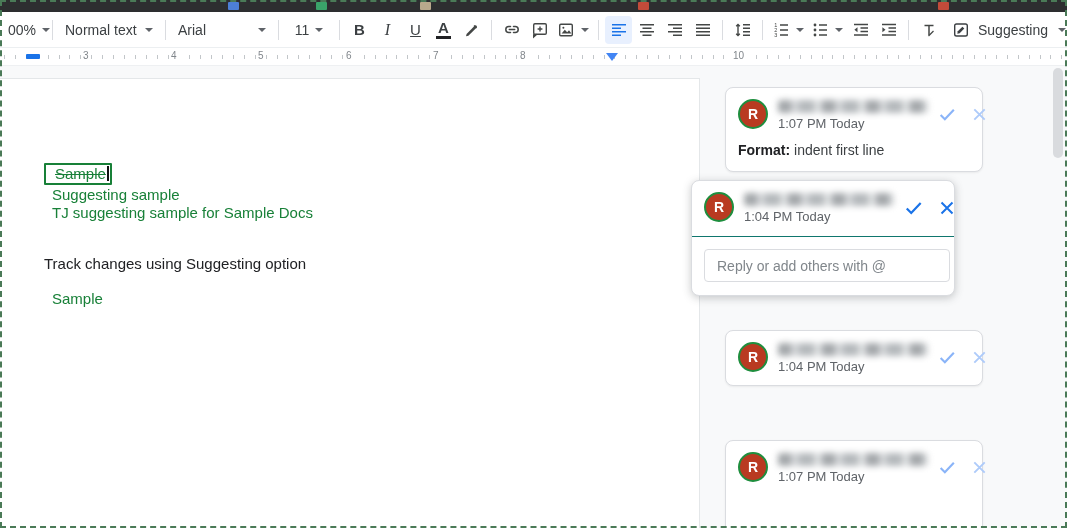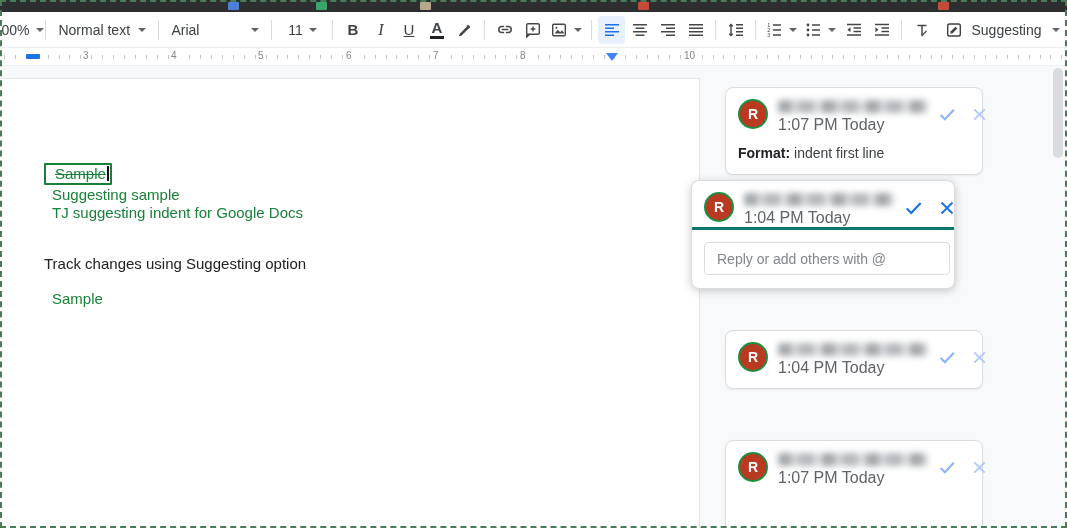--- a/index.html
+++ b/index.html
@@ -12,21 +12,21 @@
   .capture-border { position:absolute; inset:0; border:2px dashed #4a7a57; z-index:50; pointer-events:none; }
 
   
   .titlebar { position:absolute; top:0; left:0; right:0; height:12px; background:#2d2e30; }
   .titlebar .dot { position:absolute; top:2px; width:11px; height:8px; border-radius:1px; }
 
   
   .toolbar {
     position:absolute; top:12px; left:0; right:0; height:36px; background:#ffffff;
     display:flex; align-items:center; padding:0 6px 0 2px; gap:1px;
-    border-bottom:1px solid #eceff1; z-index:5;justify-content:center;
+    border-bottom:1px solid #eceff1; z-index:5;
   }
   .tdiv { width:1px; height:20px; background:#dadce0; margin:0 5px; flex:none; }
   .tbtn {
     height:28px; min-width:27px; border-radius:4px; display:flex; align-items:center;
     justify-content:center; gap:4px; padding:0 3px; cursor:pointer; flex:none;
     font-size:14px; color:#3c4043;
   }
   .tbtn.active { background:#e8f0fe; }
   .caret { width:0; height:0; border-left:4px solid transparent; border-right:4px solid transparent;
     border-top:4px solid #5f6368; margin-left:2px; }
@@ -69,26 +69,26 @@
   .card { position:absolute; background:#fff; border:1px solid #dadce0; border-radius:8px;
     padding:11px 12px; box-shadow:0 1px 2px rgba(60,64,67,.08); cursor:pointer; }
   .card.active { box-shadow:0 2px 8px rgba(60,64,67,.28); z-index:6; }
   .chead { display:flex; align-items:flex-start; gap:10px; }
   .avatar { width:30px; height:30px; border-radius:50%; background:#b93a21; border:2px solid #1e8e3e;
     color:#fff; font-size:14px; font-weight:bold; display:flex; align-items:center; justify-content:center; flex:none; }
   .meta { padding-top:0; }
   .name-blur { width:150px; height:13px; border-radius:3px; margin:1px 0 3px 0;
     background:repeating-linear-gradient(90deg,#8d9296 0 13px,#c7cacd 13px 21px,#a2a7ab 21px 36px,#d4d7d9 36px 44px);
     filter:blur(3px); opacity:.8; }
-  .time { font-size:16px; color:#5f6368; }
+  .time { font-size:13px; color:#5f6368; }
   .cbtns { margin-left:auto; display:flex; align-items:center; gap:14px; padding-top:6px; }
   .cbody { margin-top:10px; font-size:14px; color:#3c4043; line-height:19px; }
   .cbody b { color:#202124; }
   .quote { font-style:italic; color:#5f6368; }
-  .reply-wrap { border-top:3px solid #0f766e; margin:0 -12px 0 -12px; padding:12px 4px 2px 12px; }
+  .reply-wrap { border-top:1px solid #0f766e; margin:12px -12px 0 -12px; padding:12px 4px 2px 12px; }
   .reply-input { width:100%; height:33px; border:1px solid #dadce0; border-radius:4px;
     font-family:"Liberation Sans",sans-serif; font-size:14px; color:#3c4043; padding:0 12px; outline:none; background:#fff; }
   .reply-input::placeholder { color:#80868b; }
 
   .scroll-thumb { position:absolute; right:4px; top:2px; width:10px; height:90px; background:#d9dbde; border-radius:6px; }
 </style>
 </head>
 <body>
 
 <div class="screen">
@@ -246,35 +246,35 @@
 
   </div>
 
   <div class="ruler">
     <span class="num" style="left:81px">3</span>
     <span class="num" style="left:169px">4</span>
     <span class="num" style="left:256px">5</span>
     <span class="num" style="left:344px">6</span>
     <span class="num" style="left:431px">7</span>
     <span class="num" style="left:518px">8</span>
-    <span class="num" style="left:682px">10</span>
+    <span class="num" style="left:731px">10</span>
     <div class="lmark"></div>
     <div class="tri"></div>
   </div>
 
   <div class="content">
     <div class="page">
       <div class="docline" style="top:84px">
         <span class="sg-box"><span class="sg-green strike">Sample</span><span class="caret-bar"></span></span>
       </div>
       <div class="docline sg-green" style="top:107px">
         <span>Suggesting sample</span>
       </div>
       <div class="docline sg-green" style="top:125px">
-        <span>TJ suggesting indent for Google Docs</span>
+        <span>TJ suggesting sample for Sample Docs</span>
       </div>
       <div class="docline normal-text" style="top:176px">
         <span>Track changes using Suggesting option</span>
       </div>
       <div class="docline sg-green" style="top:211px">
         <span>Sample</span>
       </div>
     </div>
 
     <div class="card" style="left:725px; top:21px; width:258px;">

